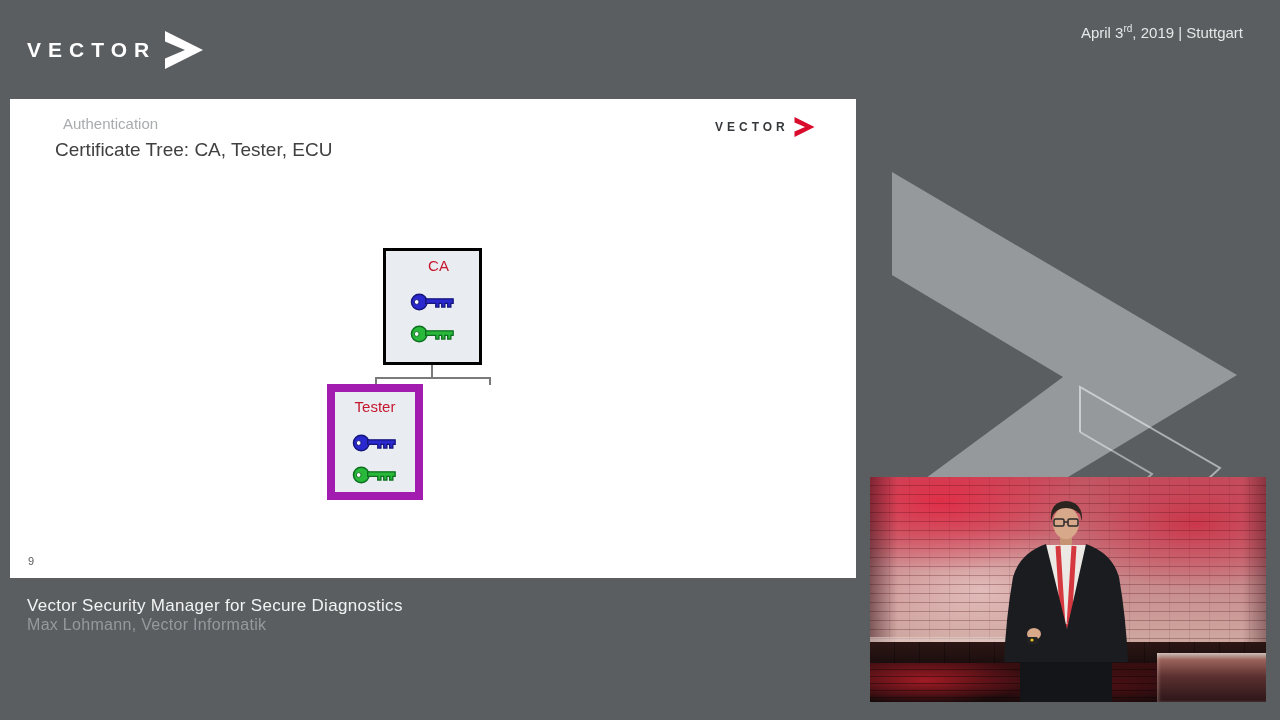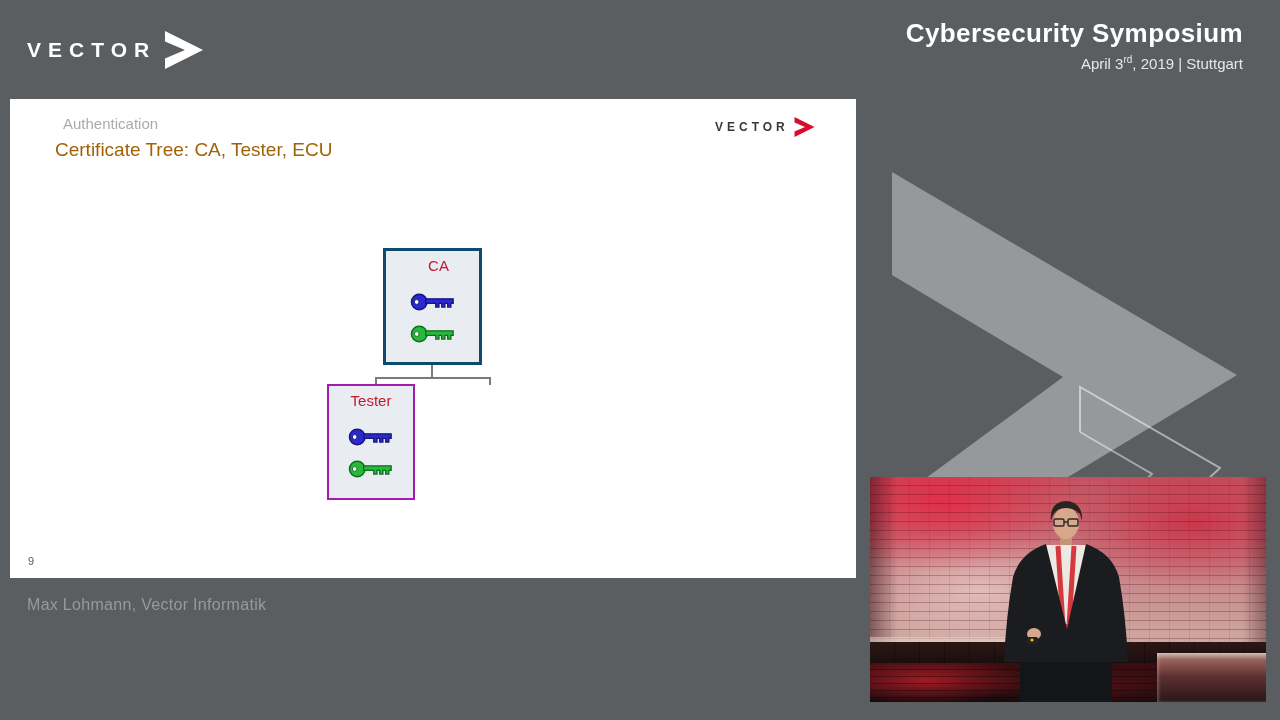--- a/index.html
+++ b/index.html
@@ -19,31 +19,31 @@
   .brand-chevron { width:38px; height:40px; }
 
   .event-block { position:absolute; right:37px; top:18px; text-align:right; }
   .event-title { color:#ffffff; font-size:26px; font-weight:bold; letter-spacing:.4px; }
   .event-date { color:#e6e7e7; font-size:15px; margin-top:5px; }
   .event-date sup { font-size:10px; }
 
   
   .slide { position:absolute; left:10px; top:99px; width:846px; height:479px; background:#ffffff; }
   .kicker { position:absolute; left:45px; top:16px; font-size:15px; color:#a9abad;margin-left:8px; }
-  .slide-title { position:absolute; left:45px; top:40px; font-size:19px; color:#a16207; }
+  .slide-title { position:absolute; left:45px; top:40px; font-size:19px; color:#404040; }
   .slide-brand { position:absolute; left:705px; top:18px; display:flex; align-items:center; gap:5px; }
   .slide-brand-text { color:#35393c; font-size:12px; font-weight:bold; letter-spacing:4px; line-height:20px; }
   .slide-brand-chevron { width:21px; height:20px; }
   .page-number { position:absolute; left:18px; top:456px; font-size:11px; color:#58595b; }
 
   
   .cert-box { position:absolute; background:#e9edf2; }
   .cert-box .box-label { display:block; text-align:center; margin-top:6px; font-size:15px; color:#c5182e; }
-  .box-ca     { left:373px; top:149px; width:99px;  height:117px; border:3px solid #0c4a6e;padding-left:12px; }
-  .box-tester { left:317px; top:285px; width:88px;  height:116px; border:2px solid #a21caf; }
+  .box-ca     { left:373px; top:149px; width:99px;  height:117px; border:3px solid #000000;padding-left:12px; }
+  .box-tester { left:317px; top:285px; width:96px;  height:116px; border:8px solid #a21caf; }
   .box-ecu    { left:430px; top:285px; width:97px;  height:116px; border:3px solid #9996cf; }
   .keys { position:absolute; left:0; right:0; top:40px; display:flex; flex-direction:column; align-items:center; gap:10px; }
   .key-svg { width:46px; height:22px; }
   .connector { position:absolute; background:#7a7a7a; }
   .conn-v-ca     { left:421px; top:266px; width:1.5px; height:12px; }
   .conn-h        { left:365px; top:278px; width:115px; height:1.5px; }
   .conn-v-tester { left:365px; top:278px; width:1.5px; height:8px; }
   .conn-v-ecu    { left:479px; top:278px; width:1.5px; height:8px; }
 
   
@@ -95,21 +95,20 @@
 </svg>
 
 <div class="brand">
   <span class="brand-text">VECTOR</span>
   <svg class="brand-chevron" viewBox="0 0 40 40">
     <polygon points="0,0 40,20 0,40 0,29 21,20 0,11" fill="#ffffff"></polygon>
   </svg>
 </div>
 
 <div class="event-block">
-  <div class="event-title">Cybersecurity Symposium</div>
   <div class="event-date"><span>April 3</span><sup>rd</sup><span>, 2019 | Stuttgart</span></div>
 </div>
 
 <div class="slide">
   <div class="kicker">Authentication</div>
   <div class="slide-title">Certificate Tree: CA, Tester, ECU</div>
 
   <div class="slide-brand">
     <span class="slide-brand-text">VECTOR</span>
     <svg class="slide-brand-chevron" viewBox="0 0 40 40">
@@ -152,20 +151,21 @@
         <circle cx="7.2" cy="12" r="2.6" fill="#ffffff" stroke="#0c6e1e" stroke-width="1"></circle>
       </svg>
     </div>
   </div>
 
 
   <div class="page-number">9</div>
 </div>
 
 <div class="caption">
+  <div class="caption-title">Vector Security Manager for Secure Diagnostics</div>
   <div class="caption-sub">Max Lohmann, Vector Informatik</div>
 </div>
 
 <div class="video" role="img" aria-label="Presenter on stage in front of red-lit brick wall">
   <div class="wall"></div>
   <div class="wall-vignette"></div>
   <div class="ledge"></div>
   <div class="dark-band"></div>
   <div class="floor"></div>
   <div class="metal-box"></div>

